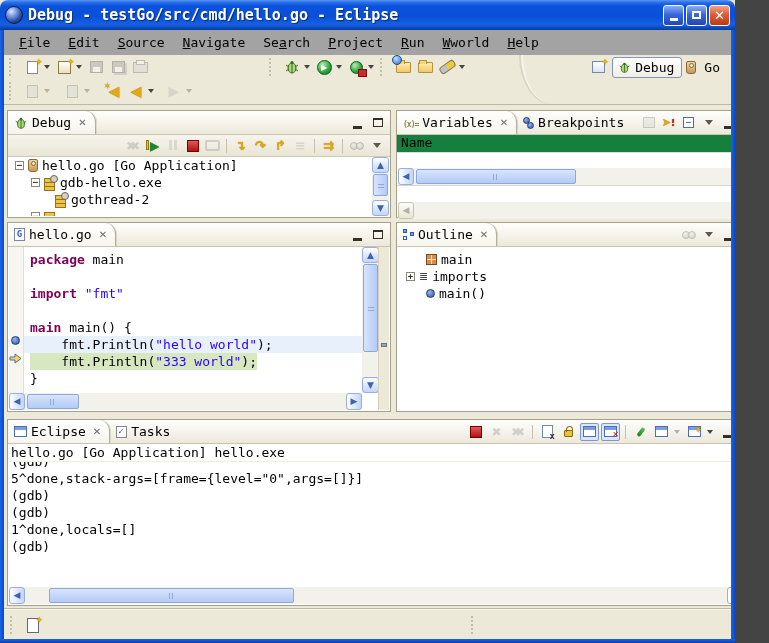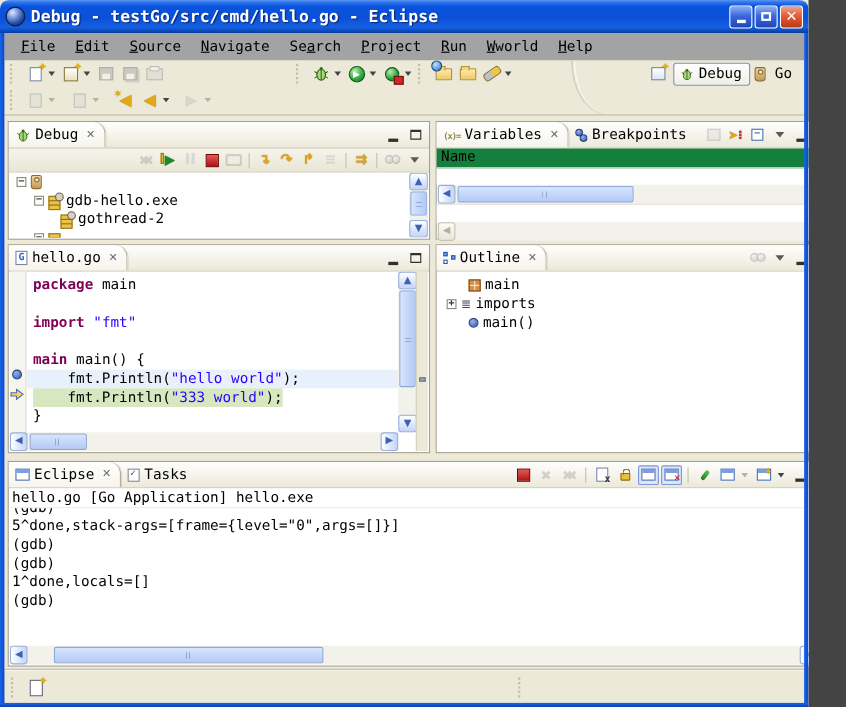--- a/index.html
+++ b/index.html
@@ -393,20 +393,21 @@
           <span><i></i><i></i></span>
         </span>
       <span class="vbtn">
           <span class="vmenu"></span>
         </span>
     </div>
     <div style="position:absolute;left:1px;right:1px;top:46px;bottom:1px;background:#fff;overflow:hidden;">
       <div class="trow" style="padding-left:6px;">
         <span class="exp">−</span>
         <span class="tag"></span>
+        <span>hello.go [Go Application]</span>
       </div>
       <div class="trow" style="padding-left:22px;">
         <span class="exp">−</span>
         <span class="gearstack">
             <i></i>
             <i></i>
             <i></i>
             <span class="gearball"></span>
           </span>
         <span>gdb-hello.exe</span>

